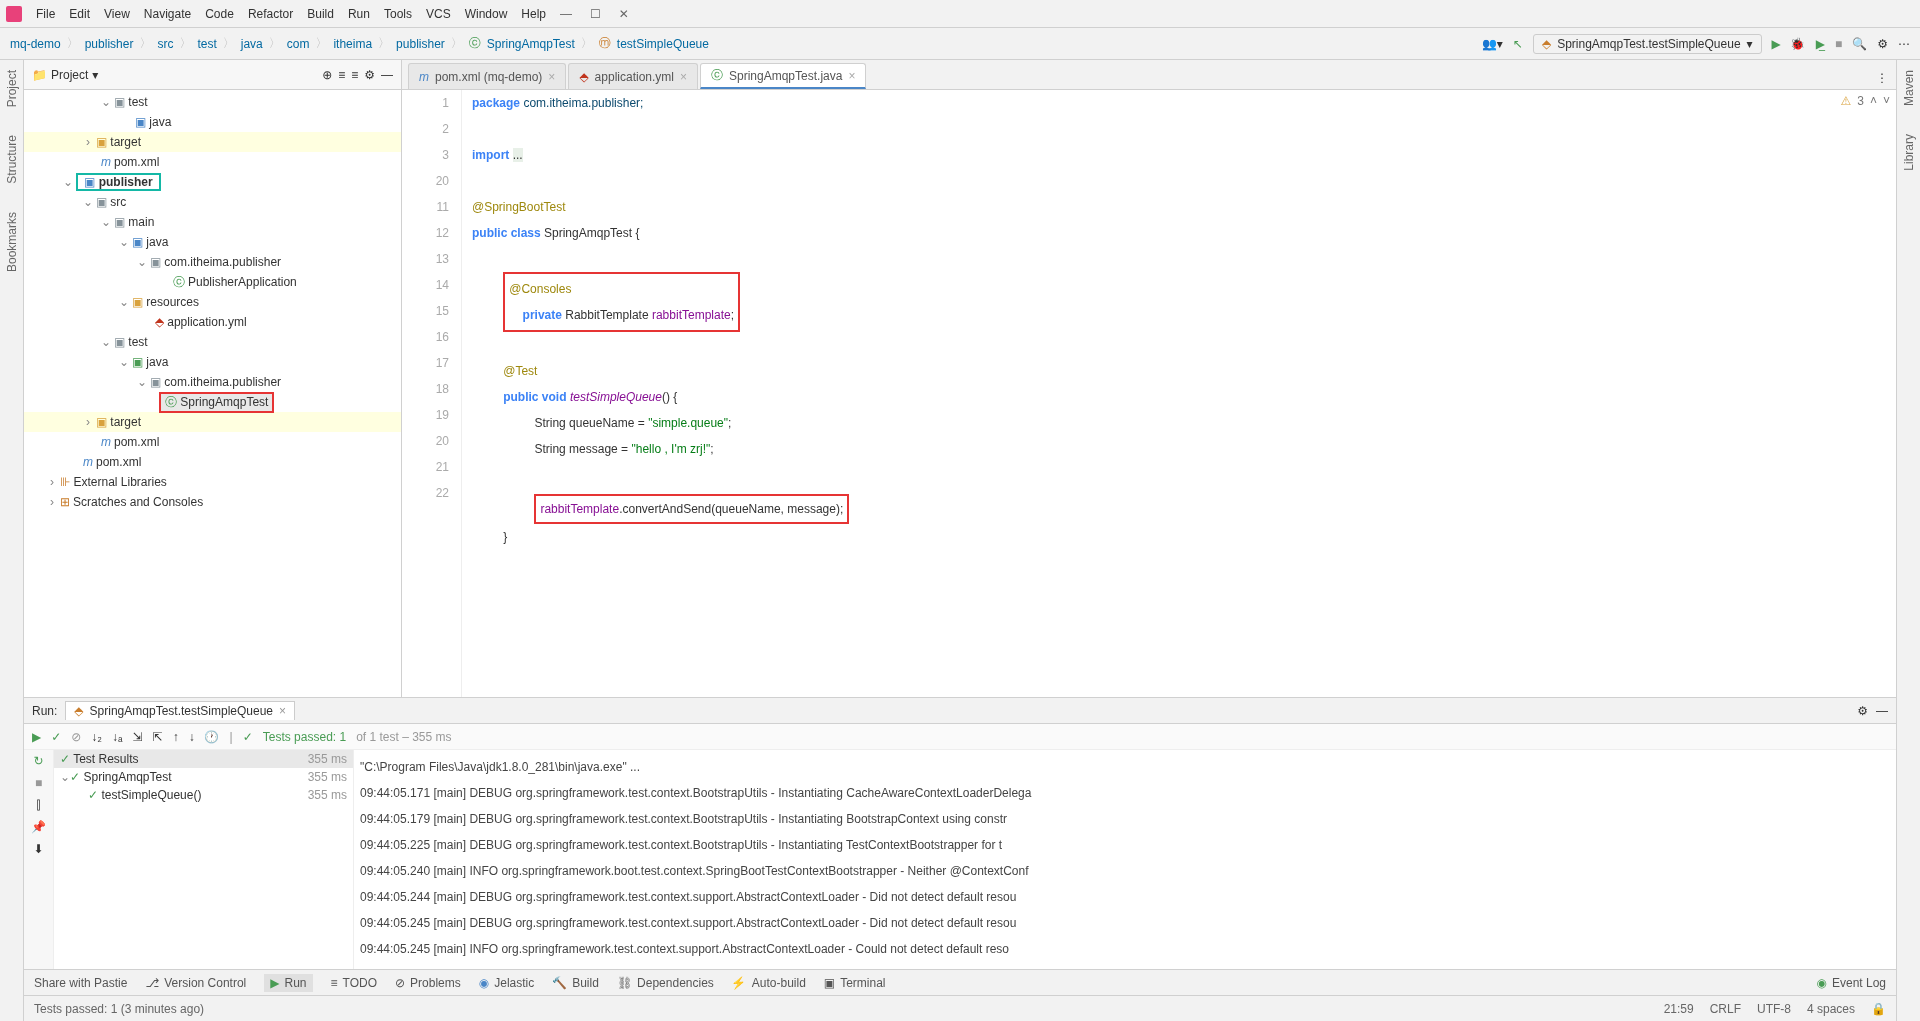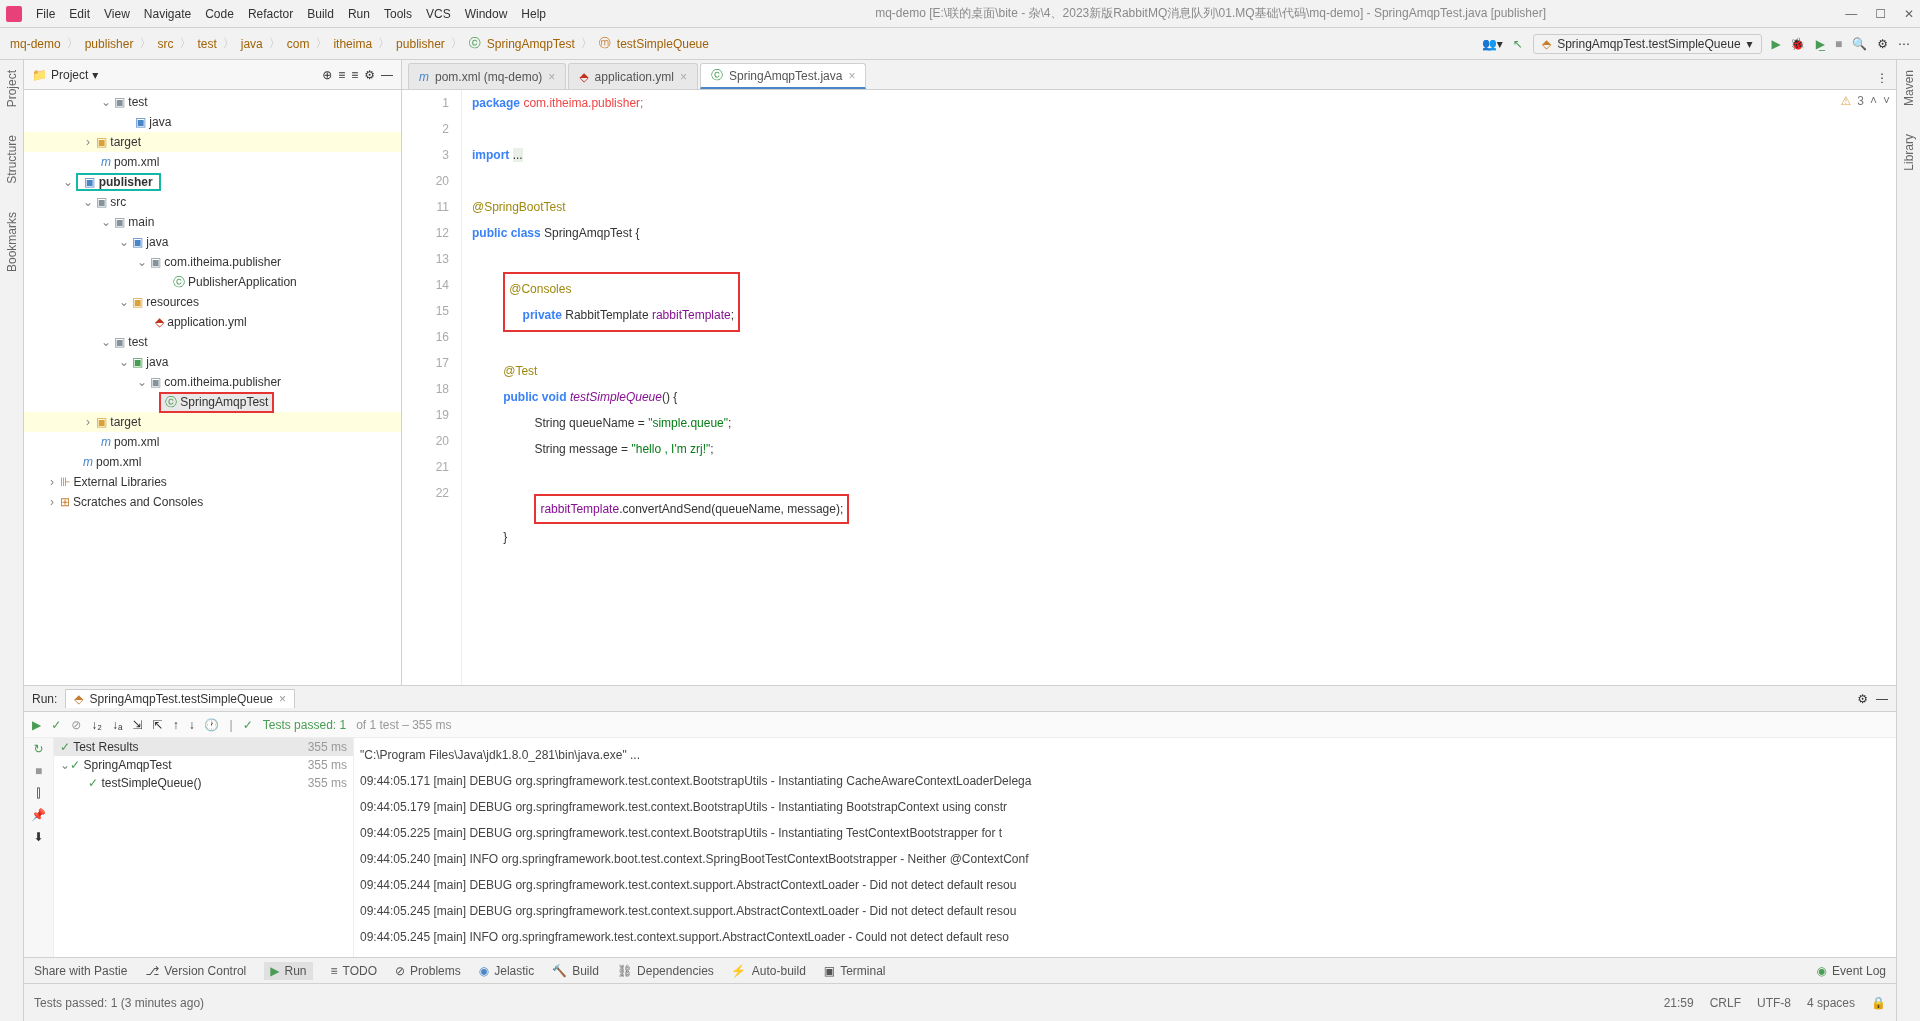--- a/index.html
+++ b/index.html
@@ -9,21 +9,21 @@
 
 .menubar { height:28px; display:flex; align-items:center; padding:0 6px; gap:14px; border-bottom:1px solid #d0d0d0; background:#f2f2f2; }
 .menubar .logo { width:16px; height:16px; background:#e8417a; border-radius:2px; }
 .menubar span { cursor:default; }
 .menubar .title { margin-left:30px; color:#8a8a8a; flex:1; text-align:center; }
 .menubar .winbtns { display:flex; gap:18px; color:#666; }
 
 
 .navbar { height:32px; display:flex; align-items:center; padding:0 10px; background:#f2f2f2; border-bottom:1px solid #d0d0d0; }
 .breadcrumbs { display:flex; align-items:center; gap:6px; flex:1; }
-.breadcrumbs .bc { color:#a16207; }
+.breadcrumbs .bc { color:#0369a1; }
 .breadcrumbs .sep { color:#bbb; }
 .nav-right { display:flex; align-items:center; gap:10px; }
 .run-config { border:1px solid #ccc; border-radius:3px; padding:2px 8px; display:flex; align-items:center; gap:6px; }
 
 
 .body-row { flex:1; display:flex; min-height:0; }
 .left-tabs { width:24px; background:#f2f2f2; border-right:1px solid #d0d0d0; display:flex; flex-direction:column; align-items:center; padding-top:6px; gap:20px; }
 .vtab { writing-mode:vertical-rl; transform:rotate(180deg); color:#666; padding:4px 2px; cursor:default; }
 .right-tabs { width:24px; background:#f2f2f2; border-left:1px solid #d0d0d0; display:flex; flex-direction:column; align-items:center; padding-top:6px; gap:20px; }
 
@@ -50,21 +50,21 @@
 .etab { height:26px; display:flex; align-items:center; padding:0 10px; gap:6px; background:#e8e8e8; border:1px solid #d0d0d0; border-bottom:none; border-radius:3px 3px 0 0; color:#555; }
 .etab.active { background:#fff; border-bottom:2px solid #4a86c7; }
 .etab .close { color:#aaa; }
 .editor-body { flex:1; display:flex; background:#fff; position:relative; }
 .gutter { width:60px; text-align:right; padding-right:12px; color:#aaa; font-family:"JetBrains Mono",Consolas,monospace; font-size:13px; line-height:26px; background:#fff; border-right:1px solid #eee; user-select:none; }
 .code { flex:1; font-family:"JetBrains Mono",Consolas,monospace; font-size:13px; line-height:26px; padding-left:10px; white-space:pre; }
 .kw { color:#3b82f6; font-weight:bold; }
 .ann { color:#9e880d; }
 .str { color:#067d17; }
 .fn { color:#871094; font-style:italic; }
-.pkg { color:#ef4444; }
+.pkg { color:#0c4a6e; }
 .member { color:#871094; }
 .box1 { border:2px solid #e63434; padding:2px 4px; display:inline-block; }
 .box2 { border:2px solid #e63434; padding:0 4px; display:inline-block;margin-top:32px; }
 .editor-markers { position:absolute; top:4px; right:6px; display:flex; gap:6px; color:#777; align-items:center; }
 
 
 .run-panel { height:272px; border-top:1px solid #d0d0d0; display:flex; flex-direction:column; }
 .run-header { height:26px; background:#f2f2f2; border-bottom:1px solid #d0d0d0; display:flex; align-items:center; padding:0 8px; gap:8px; }
 .run-header .tab { background:#fff; border:1px solid #ccc; border-bottom:none; padding:2px 8px; display:flex; align-items:center; gap:6px; }
 .run-toolbar { height:26px; display:flex; align-items:center; padding:0 8px; gap:10px; border-bottom:1px solid #eee; background:#fafafa; }
@@ -76,21 +76,21 @@
 .test-row { padding:2px 6px; display:flex; align-items:center; gap:4px; justify-content:space-between; }
 .console { flex:1; font-family:"JetBrains Mono",Consolas,monospace; font-size:13px; line-height:26px; padding:4px 6px; overflow:auto; color:#444; white-space:pre; }
 .console .path { color:#444; }
 
 
 .bottom-bar { height:26px; background:#f2f2f2; border-top:1px solid #d0d0d0; display:flex; align-items:center; padding:0 10px; gap:18px; }
 .bottom-bar .bt { display:flex; align-items:center; gap:5px; color:#555; }
 .bottom-bar .spacer { flex:1; }
 
 
-.status-bar { height:38px; background:#f2f2f2; border-top:1px solid #d0d0d0; display:flex; align-items:center; padding:0 10px; gap:16px; color:#666; }
+.status-bar { height:26px; background:#f2f2f2; border-top:1px solid #d0d0d0; display:flex; align-items:center; padding:0 10px; gap:16px; color:#666; }
 .status-bar .spacer { flex:1; }
 
 .green { color:#499c54; }
 .gray { color:#999; }
 </style>
 </head>
 <body>
 
 <div class="app">
 
@@ -101,21 +101,20 @@
     <span>View</span>
     <span>Navigate</span>
     <span>Code</span>
     <span>Refactor</span>
     <span>Build</span>
     <span>Run</span>
     <span>Tools</span>
     <span>VCS</span>
     <span>Window</span>
     <span>Help</span>
-    <span class="title">mq-demo [E:\联的桌面\bite - 杂\4、2023新版RabbitMQ消息队列\01.MQ基础\代码\mq-demo] - SpringAmqpTest.java [publisher]</span>
     <div class="winbtns">
       <span>—</span>
       <span>☐</span>
       <span>✕</span>
     </div>
   </div>
 
   <div class="navbar">
     <div class="breadcrumbs">
       <span class="bc">mq-demo</span>

